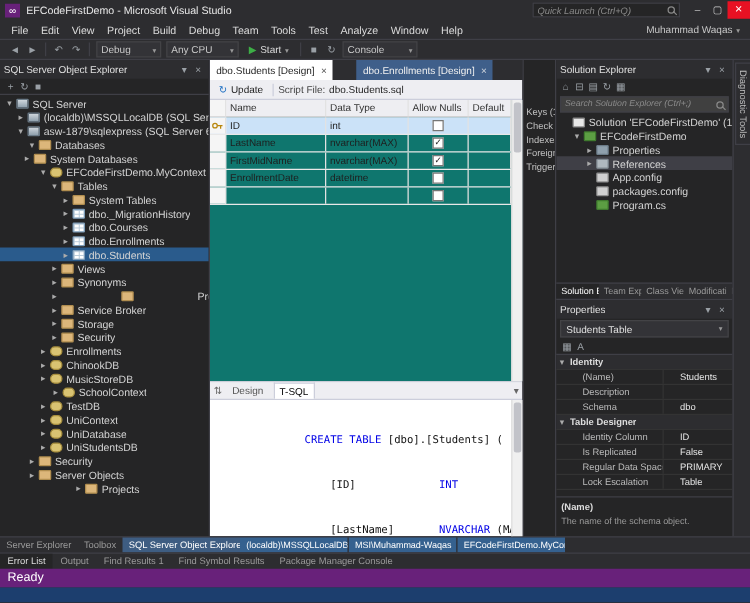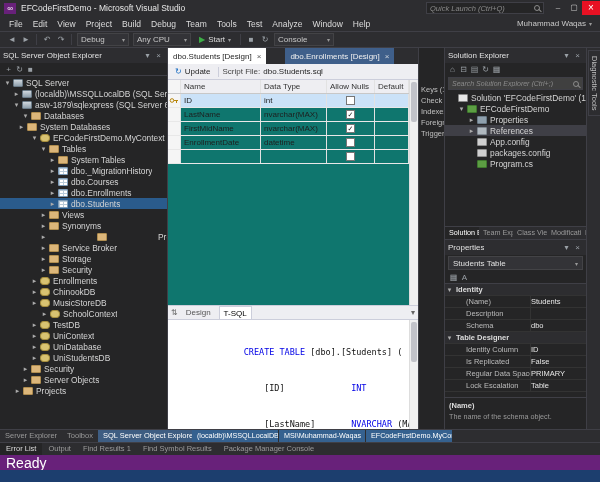--- a/index.html
+++ b/index.html
@@ -120,21 +120,21 @@
   .docktabs{height:13px;flex:none;display:flex;background:#2D2D30;border-top:1px solid #3F3F46;overflow:hidden}
   .dktab{font-size:7.2px;color:#9A9A9A;padding:0 4px;line-height:12px;white-space:nowrap;overflow:hidden;max-width:34px;flex:none}
   .dktab.active{color:#FFF;background:#252526}
 
   .props{flex:1;display:flex;flex-direction:column;min-height:0;border-top:1px solid #3F3F46}
   .pcombo{height:14px;margin:1px 3px;background:#333337;border:1px solid #434346;display:flex;align-items:center;padding:0 4px;font-size:8px;color:#E0E0E0;gap:4px;flex:none}
   .ptools2{height:13px;display:flex;align-items:center;padding:0 3px;border-bottom:1px solid #3F3F46;flex:none}
   .propgrid{flex:none}
   .prow{display:flex;height:12px;border-bottom:1px solid #333;align-items:center}
   .prow .plabel{width:76px;flex:none;font-size:7.5px;color:#BBB;padding-left:12px;white-space:nowrap;overflow:hidden}
-  .prow .pvalue{flex:1;font-size:7.5px;color:#E6E6E6;padding-left:0;border-left:1px solid #333;height:100%;line-height:11px;white-space:nowrap;overflow:hidden}
+  .prow .pvalue{flex:1;font-size:7.5px;color:#E6E6E6;padding-left:13px;border-left:1px solid #333;height:100%;line-height:11px;white-space:nowrap;overflow:hidden}
   .prow.cat{background:#2D2D30}
   .prow.cat .plabel{font-weight:bold;color:#DDD;padding-left:2px;width:auto}
   .prow.cat .pvalue{border-left:none}
   .parrow{width:9px;flex:none;color:#ABABAB;font-size:7px;text-align:center}
   .helpbox{flex:none;border-top:1px solid #3F3F46;padding:3px 4px;margin-top:auto;height:32px}
   .helptitle{font-size:7.5px;font-weight:bold;color:#DDD}
   .helptext{font-size:7.2px;color:#999;margin-top:2px}
 
   
   .edgestrip{width:14px;flex:none;background:#2D2D30;border-left:1px solid #3F3F46}
@@ -142,21 +142,21 @@
 
   
   .dockrow{height:13px;flex:none;display:flex;align-items:stretch;background:#2D2D30;border-top:1px solid #3F3F46}
   .ldtab{font-size:7.5px;color:#9A9A9A;padding:0 5px;line-height:12px;white-space:nowrap;overflow:hidden;flex:none}
   .ldtab.active{background:#3E5D82;color:#FFF;max-width:94px}
   .connbar{display:flex;flex:none}
   .connseg{background:#35618F;color:#FFF;font-size:7.2px;line-height:12px;padding:0 5px;margin-right:1px;white-space:nowrap;overflow:hidden;max-width:86px}
   .panelrow{height:13px;flex:none;display:flex;background:#2D2D30;border-top:1px solid #3F3F46}
   .bptab{font-size:7.5px;color:#9A9A9A;padding:0 6px;line-height:12px;white-space:nowrap}
   .bptab.active{background:#252526;color:#DDD}
-  .statusbar{height:15px;flex:none;background:#68217A;color:#FFF;display:flex;align-items:flex-start;padding:0 6px;font-size:14px}
+  .statusbar{height:15px;flex:none;background:#68217A;color:#FFF;display:flex;align-items:center;padding:0 6px;font-size:10px}
   .navy{height:12px;flex:none;background:#1C3E6E}
 </style>
 </head>
 <body>
 
 <div class="vs">
 
   <div class="titlebar">
     <span class="logo">∞</span>
     <span class="title">EFCodeFirstDemo - Microsoft Visual Studio</span>
@@ -410,21 +410,21 @@
             <span class="ticon" data-icon="folder-icon"></span>
             <span class="tlabel">Security</span>
           </div>
 
           <div class="trow" style="padding-left: 21px;">
             <span class="arrow">▸</span>
             <span class="ticon" data-icon="folder-icon"></span>
             <span class="tlabel">Server Objects</span>
           </div>
 
-          <div class="trow" style="padding-left: 13px;">
+          <div class="trow" style="padding-left: 3px; justify-content: center;">
             <span class="arrow">▸</span>
             <span class="ticon" data-icon="folder-icon"></span>
             <span class="tlabel">Projects</span>
           </div>
         </div>
     </div>
 
     <div class="center">
       <div class="doctabs">
 

